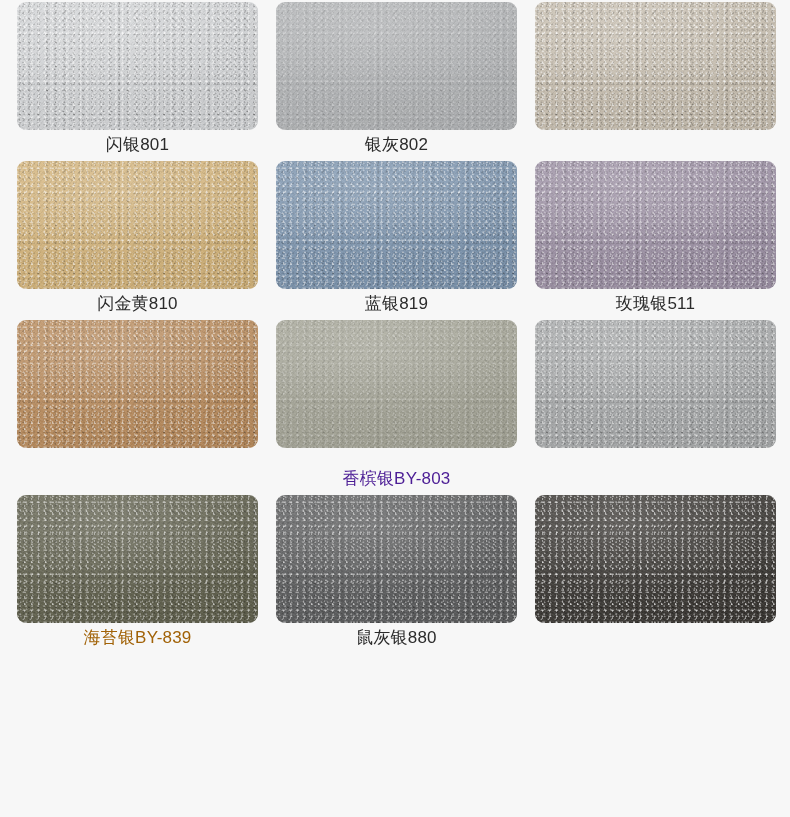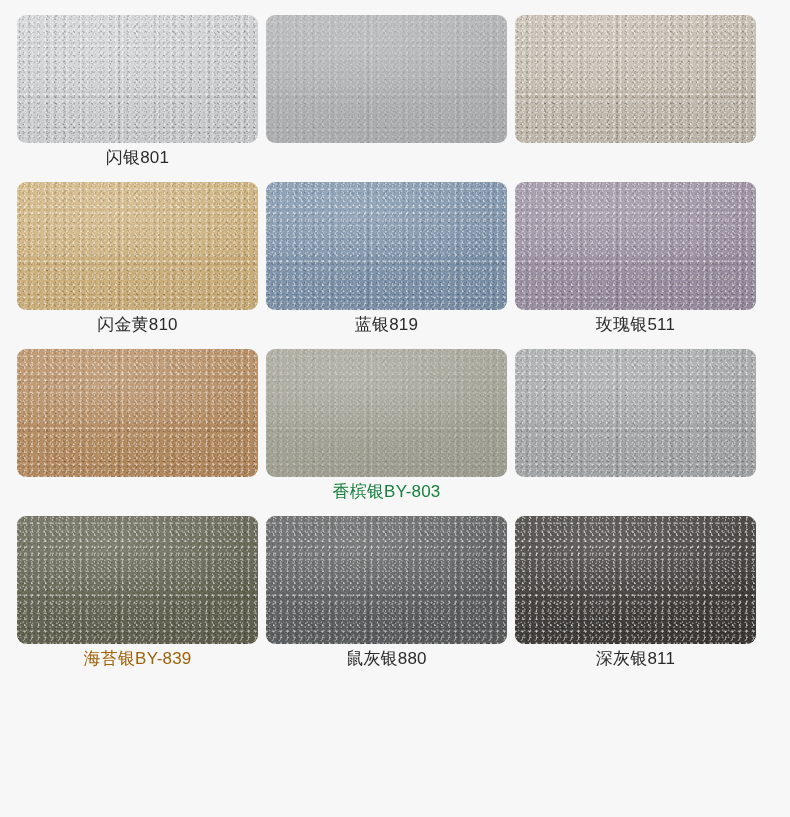--- a/index.html
+++ b/index.html
@@ -12,24 +12,23 @@
     background: #f7f7f7;
     font-family: "Liberation Sans", "DejaVu Sans", sans-serif;
     overflow: hidden;
   }
 
   #swatch-grid {
     display: grid;
     grid-template-columns: 241px 241px 241px;
     column-gap: 18px;
     row-gap: 0px;
-    padding-top: 15px;
+    padding-top: 2px;
     padding-left: 17px;
     box-sizing: border-box;
-    gap: 8px;
   }
 
   .swatch-cell {
     width: 241px;
     margin-bottom: 1px;
   }
 
   .swatch-chip {
     width: 241px;
     height: 128px;
@@ -91,20 +90,21 @@
 </head>
 <body style="background: rgb(247, 247, 247);">
 
 <div id="swatch-grid" style="background: rgb(247, 247, 247); grid-template-columns: repeat(3, 241px);">
     <div class="swatch-cell">
       <div class="swatch-chip grain-heavy" style="background-color: rgb(210, 212, 214);"></div>
       <div class="swatch-label" style="color: rgb(43, 43, 43);">闪银801</div>
     </div>
     <div class="swatch-cell">
       <div class="swatch-chip grain-soft" style="background-color: rgb(177, 179, 181);"></div>
+      <div class="swatch-label" style="color: rgb(43, 43, 43);">银灰802</div>
     </div>
     <div class="swatch-cell">
       <div class="swatch-chip grain-heavy" style="background-color: rgb(199, 190, 175);"></div>
     </div>
     <div class="swatch-cell">
       <div class="swatch-chip" style="background-color: rgb(211, 179, 122);"></div>
       <div class="swatch-label" style="color: rgb(43, 43, 43);">闪金黄810</div>
     </div>
     <div class="swatch-cell">
       <div class="swatch-chip" style="background-color: rgb(124, 148, 174);"></div>
@@ -112,30 +112,29 @@
     </div>
     <div class="swatch-cell">
       <div class="swatch-chip" style="background-color: rgb(156, 144, 164);"></div>
       <div class="swatch-label" style="color: rgb(43, 43, 43);">玫瑰银511</div>
     </div>
     <div class="swatch-cell">
       <div class="swatch-chip" style="background-color: rgb(185, 139, 92);"></div>
     </div>
     <div class="swatch-cell">
       <div class="swatch-chip grain-soft" style="background-color: rgb(164, 164, 150);"></div>
-      <div class="swatch-label" style="color: #15803d;">香槟银BY-803</div>
+      <div class="swatch-label" style="color: #4c1d95; margin-top: 16px;">香槟银BY-803</div>
     </div>
     <div class="swatch-cell">
       <div class="swatch-chip" style="background-color: rgb(167, 169, 170);"></div>
     </div>
     <div class="swatch-cell">
       <div class="swatch-chip" style="background-color: rgb(96, 96, 77);"></div>
       <div class="swatch-label" style="color: #a16207;">海苔银BY-839</div>
     </div>
     <div class="swatch-cell">
       <div class="swatch-chip" style="background-color: rgb(91, 92, 93);"></div>
       <div class="swatch-label" style="color: rgb(43, 43, 43);">鼠灰银880</div>
     </div>
     <div class="swatch-cell">
       <div class="swatch-chip grain-heavy" style="background-color: rgb(59, 56, 52);"></div>
-      <div class="swatch-label" style="color: rgb(43, 43, 43);">深灰银811</div>
     </div>
   </div>
 
 </body></html>

